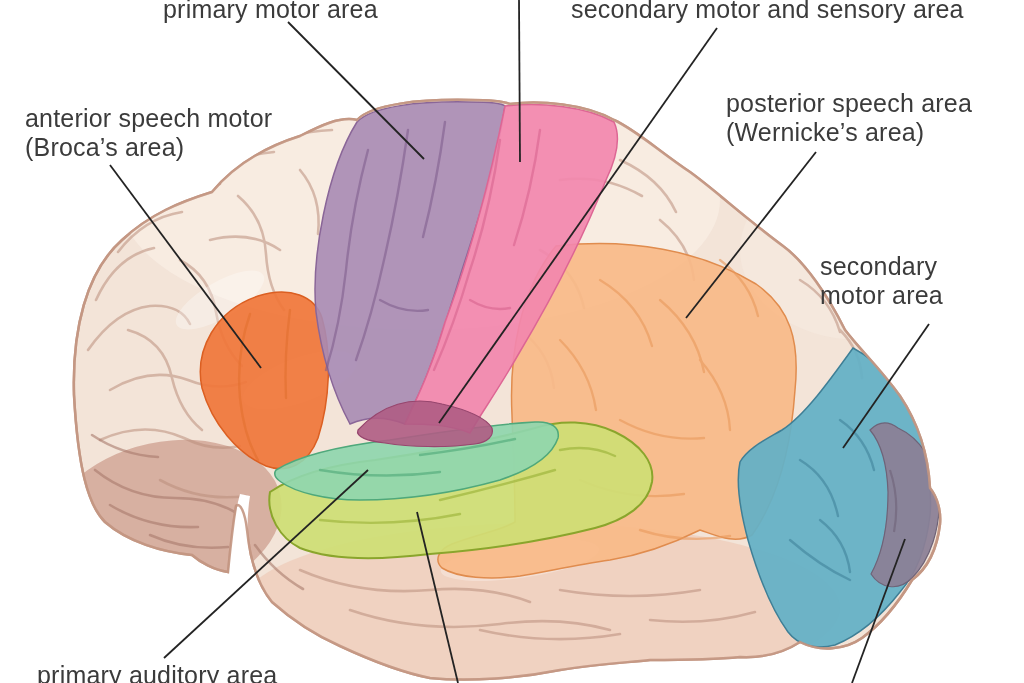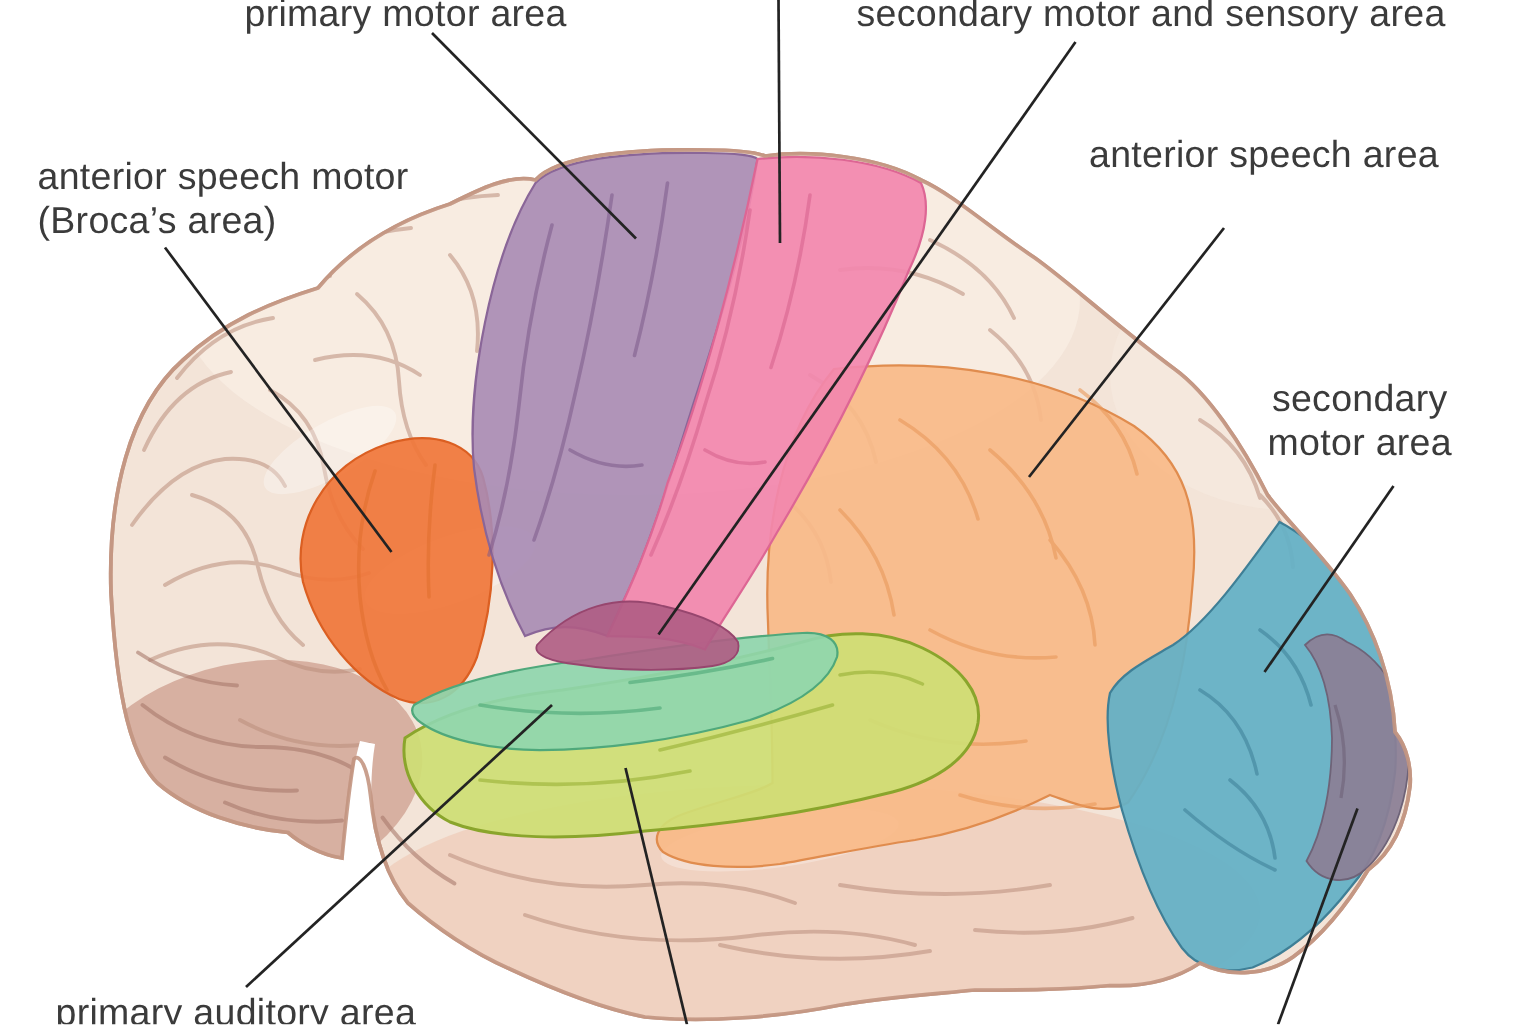--- a/index.html
+++ b/index.html
@@ -9,21 +9,21 @@
   }
   .stage svg{position:absolute;left:0;top:0;}
   .lbl{
     position:absolute;font-size:25px;line-height:29px;color:#3b3b3b;
     white-space:nowrap;letter-spacing:0.2px;
   }
   #lbl-primary-motor{left:163px;top:-5px;}
   #lbl-secondary-motor{left:571px;top:-5px;}
   #lbl-anterior{left:25px;top:104px;}
   #lbl-posterior{left:726px;top:89px;}
-  #lbl-secondary-visual{left:820px;top:252px;width:173px;text-align:center;}
+  #lbl-secondary-visual{left:820px;top:252px;width:173px;text-align:left;}
   #lbl-primary-auditory{left:37px;top:661px;}
   #leader-lines line{stroke:#232323;stroke-width:1.8;fill:none;}
 </style>
 </head>
 <body>
 
 <div class="stage">
 
   <svg viewBox="0 0 1024 683" width="1024" height="683">
     <defs>
@@ -166,21 +166,22 @@
   <div class="lbl" id="lbl-primary-motor">primary motor area</div>
 
   <div class="lbl" id="lbl-secondary-motor">secondary motor and sensory area</div>
 
   <div class="lbl" id="lbl-anterior">
     <div>anterior speech motor</div>
     <div>(Broca’s area)</div>
   </div>
 
   <div class="lbl" id="lbl-posterior">
-    <div>anterior speech area</div>
+    <div>posterior speech area</div>
+    <div>(Wernicke’s area)</div>
   </div>
 
   <div class="lbl" id="lbl-secondary-visual">
     <div>secondary</div>
     <div>motor area</div>
   </div>
 
   <div class="lbl" id="lbl-primary-auditory">primary auditory area</div>
 
 </div>

